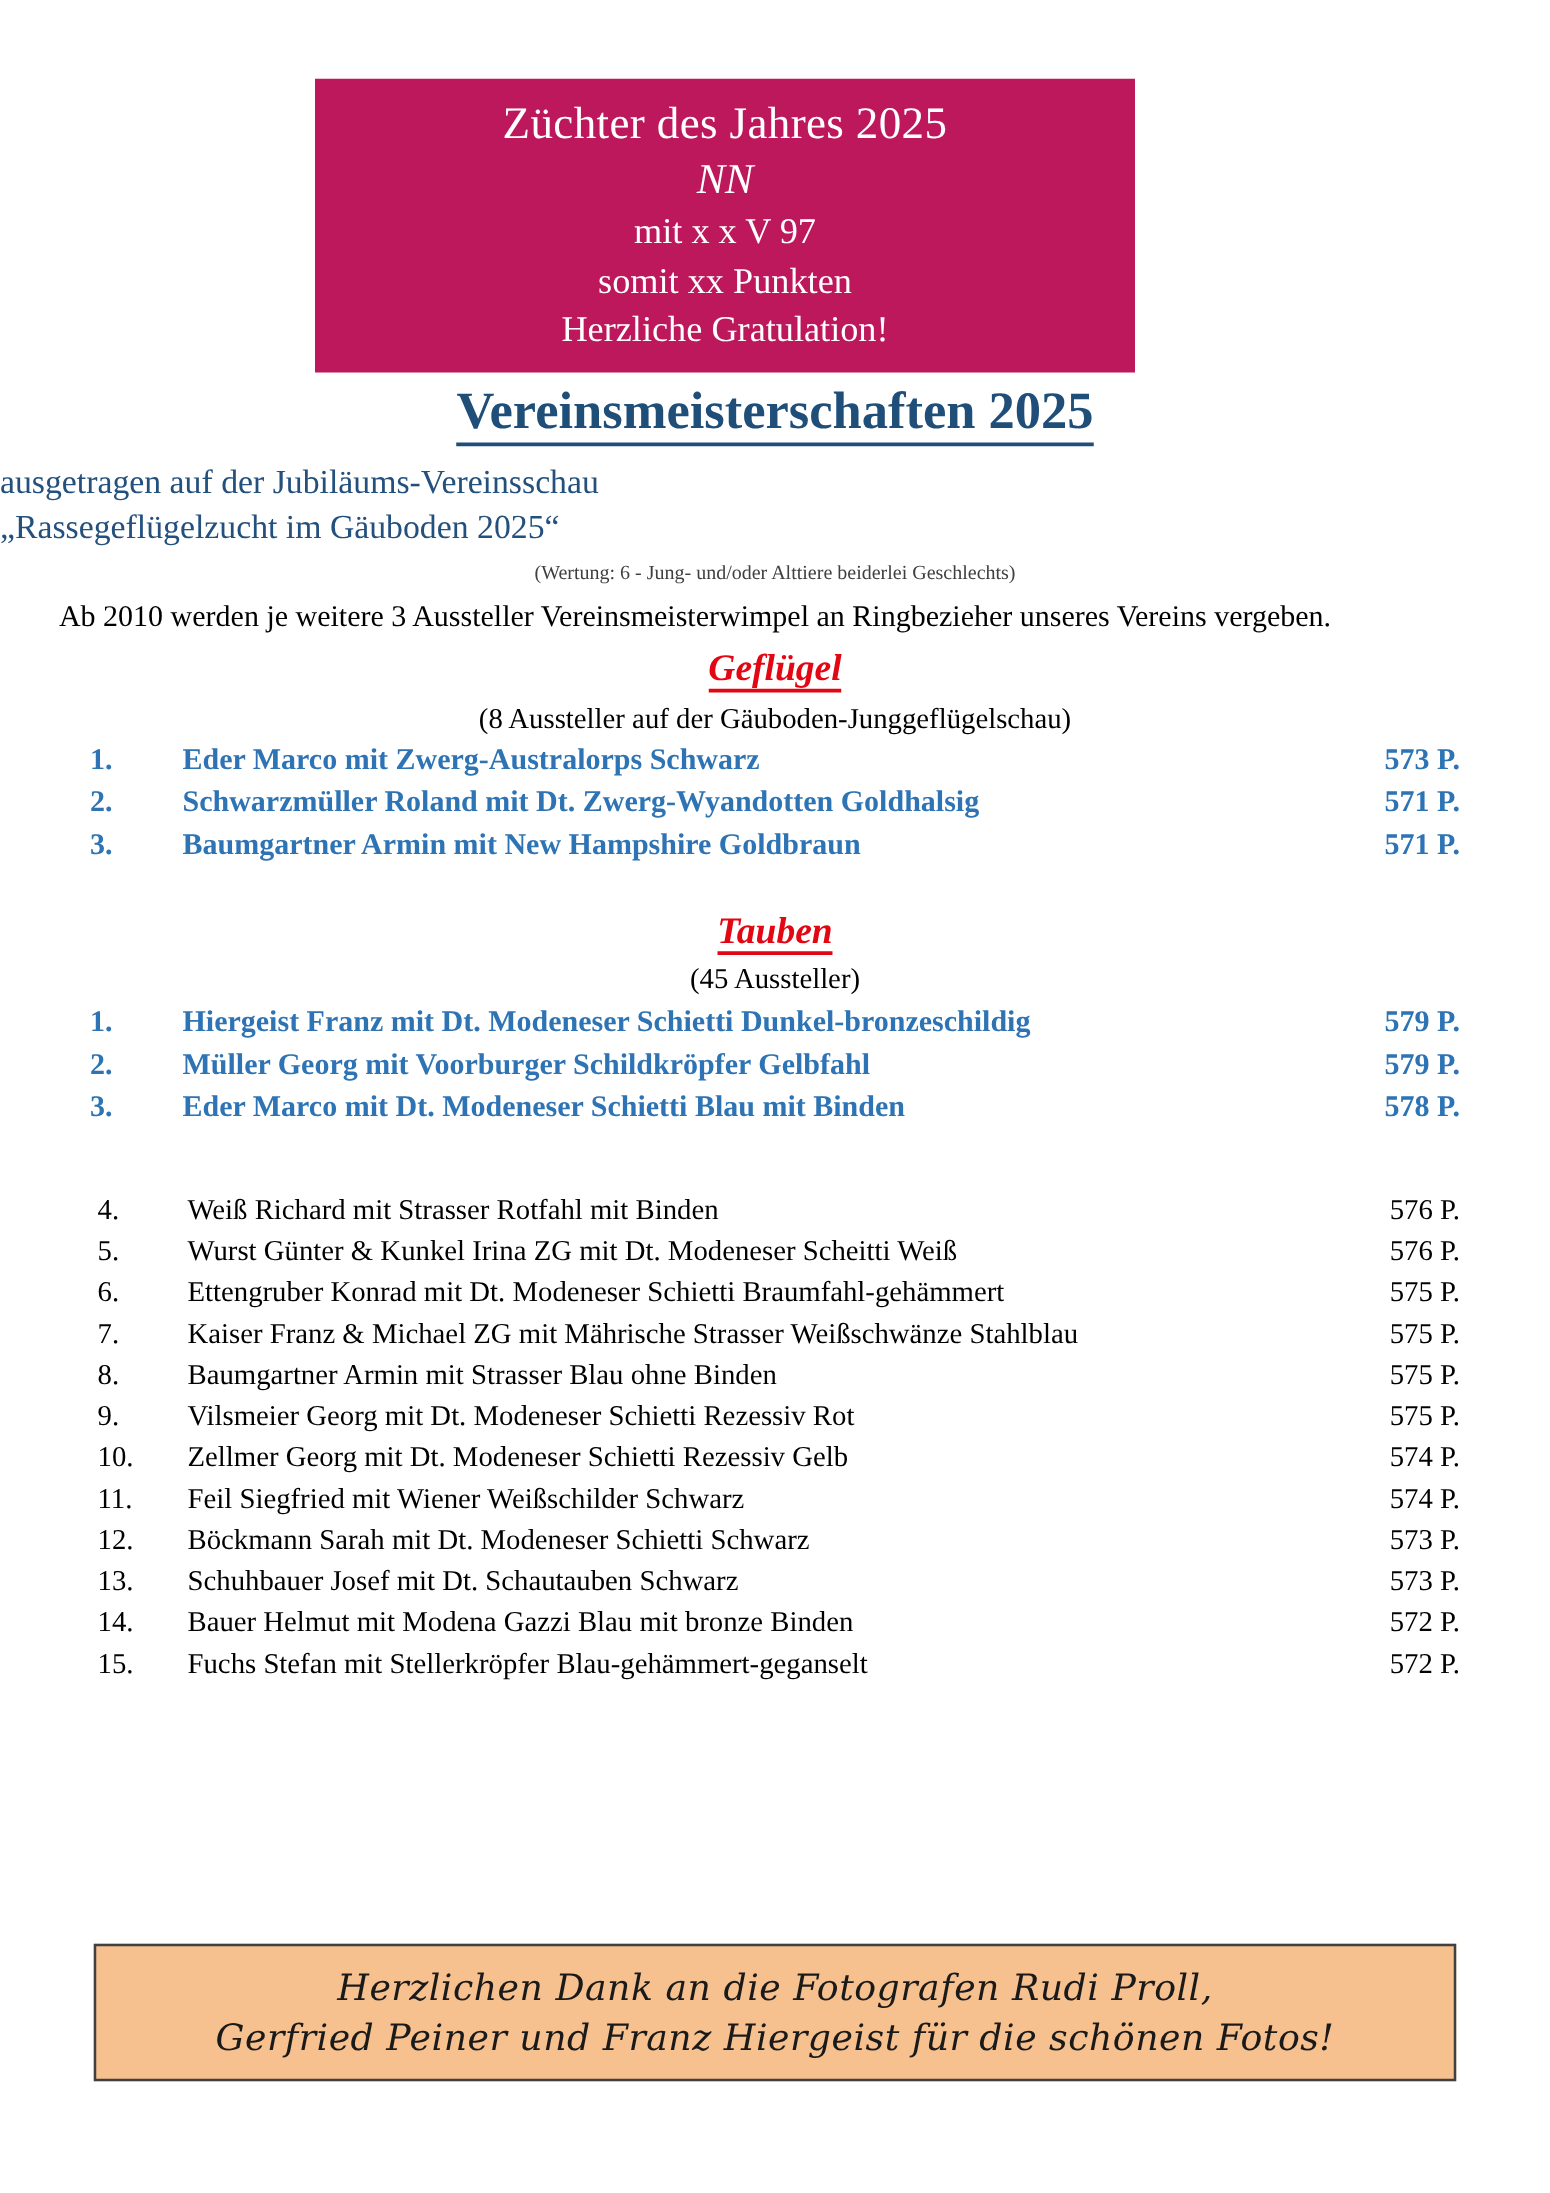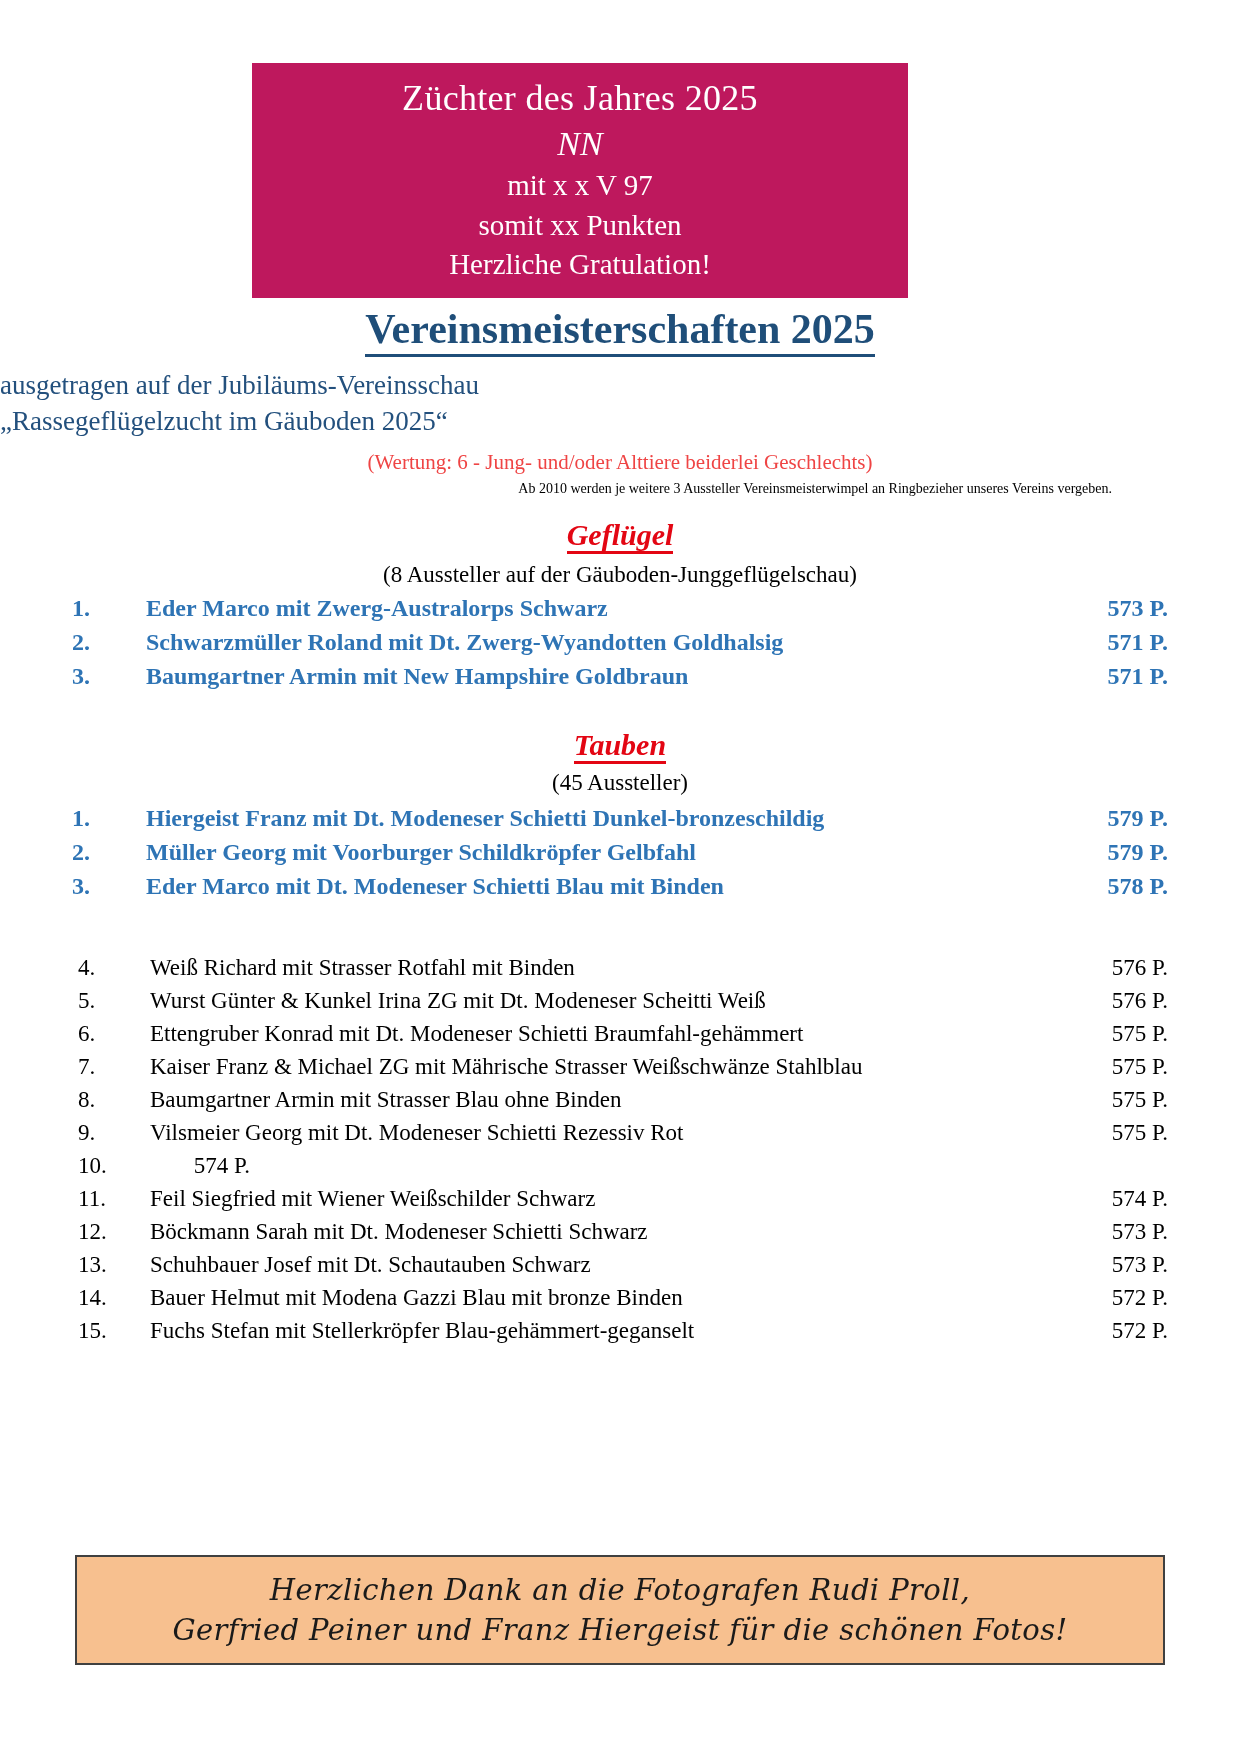--- a/index.html
+++ b/index.html
@@ -79,31 +79,31 @@
   }
   .subtitle-1 { top: 370px; }
   .subtitle-2 { top: 406px; }
 
   .wertung {
     position: absolute;
     left: 0;
     top: 450px;
     width: 1240px;
     text-align: center;
-    font-size: 21px;
-    color: #ef4444;
+    font-size: 16px;
+    color: #404040;
   }
 
   .ab2010 {
     position: absolute;
     left: 0;
     top: 481px;
     width: 1112px;
-    text-align: right;
-    font-size: 14px;
+    text-align: center;
+    font-size: 24px;
     color: #000000;
   }
 
   
   .section-head {
     position: absolute;
     left: 0;
     width: 1240px;
     text-align: center;
     font-size: 30px;
@@ -311,20 +311,21 @@
       <span class="runner-name">Baumgartner Armin mit Strasser Blau ohne Binden</span>
       <span class="runner-points">575 P.</span>
     </div>
     <div class="runner-row">
       <span class="runner-rank">9.</span>
       <span class="runner-name">Vilsmeier Georg mit Dt. Modeneser Schietti Rezessiv Rot</span>
       <span class="runner-points">575 P.</span>
     </div>
     <div class="runner-row">
       <span class="runner-rank">10.</span>
+      <span class="runner-name">Zellmer Georg mit Dt. Modeneser Schietti Rezessiv Gelb</span>
       <span class="runner-points">574 P.</span>
     </div>
     <div class="runner-row">
       <span class="runner-rank">11.</span>
       <span class="runner-name">Feil Siegfried mit Wiener Weißschilder Schwarz</span>
       <span class="runner-points">574 P.</span>
     </div>
     <div class="runner-row">
       <span class="runner-rank">12.</span>
       <span class="runner-name">Böckmann Sarah mit Dt. Modeneser Schietti Schwarz</span>

